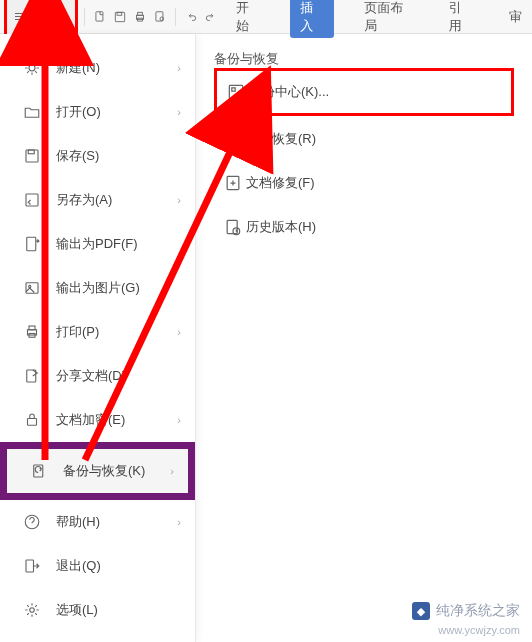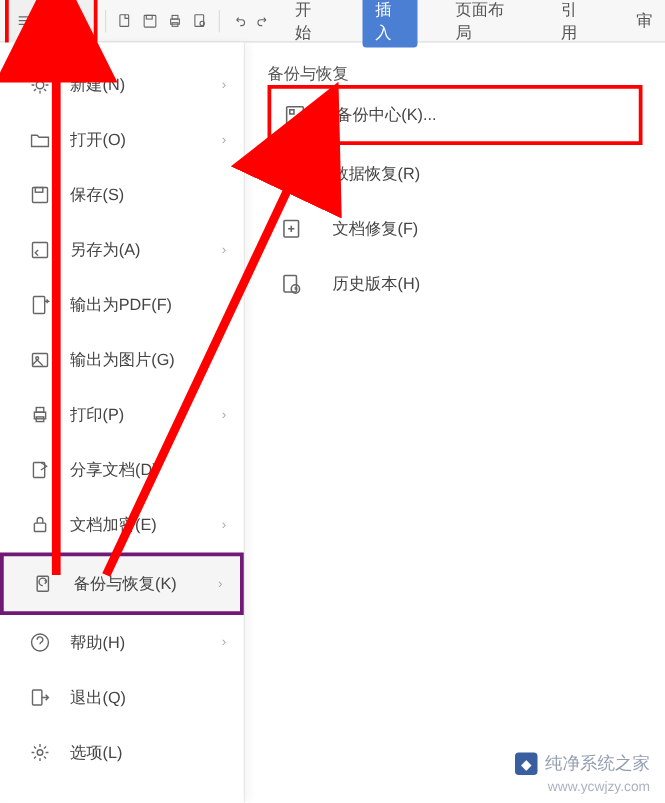--- a/index.html
+++ b/index.html
@@ -13,28 +13,28 @@
     .tb-divider { width: 1px; height: 18px; background: #ddd; margin: 0 4px; }
     .tb-icon { width: 18px; height: 18px; display: flex; align-items: center; justify-content: center; color: #666; padding: 2px; }
     .tb-icon svg { width: 16px; height: 16px; }
     .tabs { display: flex; align-items: center; gap: 24px; margin-left: 8px; }
     .tab { font-size: 13px; color: #555; padding: 4px 6px; cursor: pointer; }
     .tab.active { background: #4a7fd4; color: #fff; border-radius: 3px; padding: 3px 10px; }
     
     .submenu-area { position: absolute; left: 0; top: 34px; right: 0; bottom: 0; display: flex; }
     .file-menu { width: 196px; background: #fff; border-right: 1px solid #e8e8e8; padding-top: 12px; box-shadow: 2px 0 8px rgba(0,0,0,0.05); }
     .menu-item { display: flex; align-items: center; padding: 12px 16px 12px 22px; cursor: pointer; font-size: 13px; color: #444; position: relative; gap: 14px; }
-    .menu-item.highlighted { background: #f5f5f5; border: 3px solid #701a75; }
+    .menu-item.highlighted { background: #f5f5f5; border: 7px solid #701a75; }
     .menu-item .mi-icon { width: 20px; height: 20px; display: flex; align-items: center; justify-content: center; color: #666; flex-shrink: 0; }
     .menu-item .mi-icon svg { width: 18px; height: 18px; }
     .menu-item .arrow { position: absolute; right: 14px; color: #aaa; font-size: 11px; }
     
     .submenu-panel { flex: 1; padding: 16px 18px; }
     .submenu-title { font-size: 13px; color: #555; }
-    .sub-item { display: flex; align-items: center; gap: 22px; padding: 10px 8px; font-size: 13px; color: #444; cursor: pointer; margin-bottom: 2px; }
+    .sub-item { display: flex; align-items: center; gap: 2px; padding: 10px 8px; font-size: 13px; color: #444; cursor: pointer; margin-bottom: 2px; }
     .sub-item.highlighted { border: 3px solid #ff0000; }
     .sub-item .si-icon { width: 22px; height: 22px; display: flex; align-items: center; justify-content: center; color: #666; }
     .sub-item .si-icon svg { width: 20px; height: 20px; }
     
     .red-arrow { position: absolute; pointer-events: none; z-index: 100; }
     
     .watermark { position: absolute; right: 12px; bottom: 22px; font-size: 14px; color: rgba(40,60,100,0.5); font-weight: 500; display:flex; align-items:center; gap:6px; }
     .watermark2 { position: absolute; right: 12px; bottom: 6px; font-size: 11px; color: rgba(40,60,100,0.4); }
     .wm-icon { width:18px; height:18px; background:#3a5fa0; border-radius:3px; display:flex; align-items:center; justify-content:center; color:#fff; font-size:11px; }
   </style>

